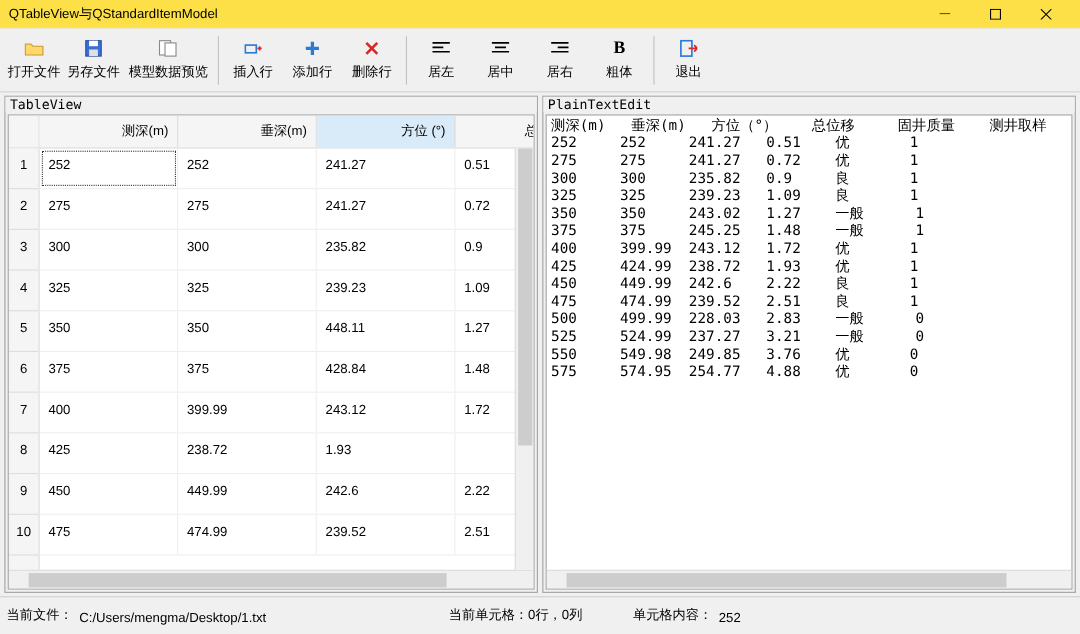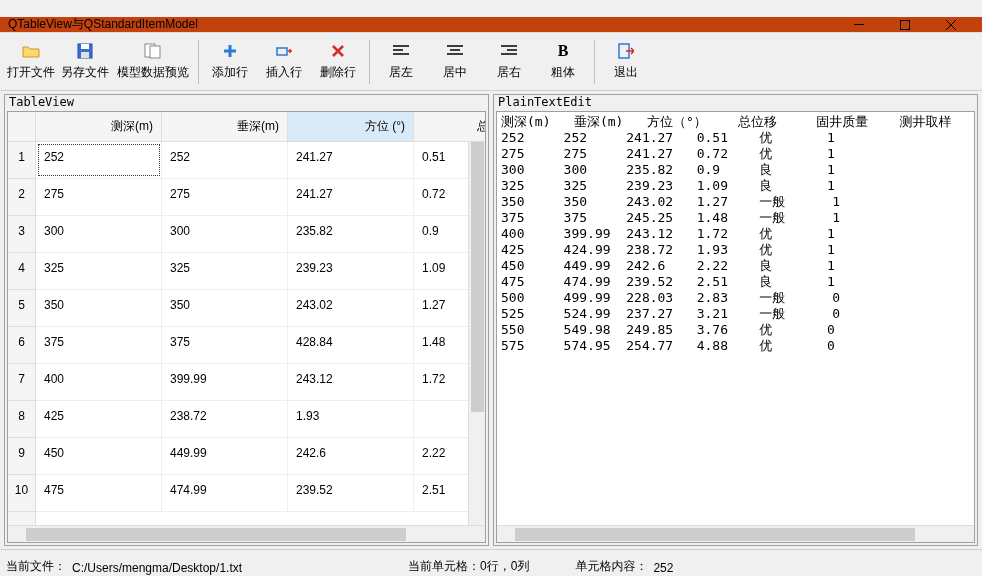--- a/index.html
+++ b/index.html
@@ -1,17 +1,17 @@
 <!DOCTYPE html>
 <html><head>
 <meta charset="utf-8">
 <style>
 * { box-sizing: border-box; margin: 0; padding: 0; }
 body { font-family: "Microsoft YaHei", sans-serif; font-size: 12px; background: #f0f0f0; width: 982px; height: 576px; overflow: hidden; }
-.titlebar { height: 16px; background: #c2410c; border-bottom: 1px solid #ddd; display: flex; align-items: center; padding: 0 8px; margin-top: 17px; }
+.titlebar { height: 26px; background: #fde047; border-bottom: 1px solid #ddd; display: flex; align-items: center; padding: 0 8px; }
 .titlebar .title { flex: 1; font-size: 12px; color: #000; }
 .titlebar .wbtn { width: 46px; height: 30px; display: flex; align-items: center; justify-content: center; }
 .toolbar { height: 58px; background: #f0f0f0; border-bottom: 1px solid #d0d0d0; display: flex; align-items: center; padding: 0 4px; }
 .tbtn { width: 54px; height: 50px; display: flex; flex-direction: column; align-items: center; justify-content: center; gap: 4px; cursor: pointer; border: 1px solid transparent; border-radius: 2px; }
 .tbtn .ic { height: 18px; display: flex; align-items: center; justify-content: center; font-size: 16px; }
 .tbtn .lbl { font-size: 12px; color: #000; }
 .sep { width: 1px; height: 44px; background: #c0c0c0; margin: 0 4px; }
 .content { height: 458px; display: flex; padding: 3px 4px; gap: 4px; }
 .panel { flex: 1; border: 1px solid #a0a0a0; display: flex; flex-direction: column; background: #f0f0f0; min-width: 0; }
 .p-title { font-size: 12px; padding: 0 4px; color: #000; background: #f0f0f0; font-family: monospace; }
@@ -85,34 +85,34 @@
         <svg width="18" height="16">
           <rect x="1" y="1" width="10" height="13" fill="#fff" stroke="#888"></rect>
           <rect x="6" y="3" width="10" height="12" fill="#fff" stroke="#888"></rect>
         </svg>
       </div>
       <div class="lbl">模型数据预览</div>
     </div>
     <div class="sep"></div>
     <div class="tbtn">
       <div class="ic">
-        <svg width="14" height="14">
-          <path d="M7 1v12M1 7h12" stroke="#2a7ad6" stroke-width="3"></path>
-        </svg>
-      </div>
-      <div class="lbl">添加行</div>
-    </div>
-    <div class="tbtn">
-      <div class="ic">
         <svg width="16" height="14">
           <rect x="1" y="4" width="10" height="7" fill="none" stroke="#2a7ad6" stroke-width="1.5"></rect>
           <path d="M12 7h4M14 5v4" stroke="#d62a2a" stroke-width="1.5"></path>
         </svg>
       </div>
       <div class="lbl">插入行</div>
+    </div>
+    <div class="tbtn">
+      <div class="ic">
+        <svg width="14" height="14">
+          <path d="M7 1v12M1 7h12" stroke="#2a7ad6" stroke-width="3"></path>
+        </svg>
+      </div>
+      <div class="lbl">添加行</div>
     </div>
     <div class="tbtn">
       <div class="ic">
         <svg width="12" height="12">
           <path d="M1 1l10 10M11 1L1 11" stroke="#d62a2a" stroke-width="2.5"></path>
         </svg>
       </div>
       <div class="lbl">删除行</div>
     </div>
     <div class="sep"></div>
@@ -203,21 +203,21 @@
             </div>
             <div class="row">
               <div class="cell">325</div>
               <div class="cell">325</div>
               <div class="cell">239.23</div>
               <div class="cell">1.09</div>
             </div>
             <div class="row">
               <div class="cell">350</div>
               <div class="cell">350</div>
-              <div class="cell">243.02</div>
+              <div class="cell">448.11</div>
               <div class="cell">1.27</div>
             </div>
             <div class="row">
               <div class="cell">375</div>
               <div class="cell">375</div>
               <div class="cell">428.84</div>
               <div class="cell">1.48</div>
             </div>
             <div class="row">
               <div class="cell">400</div>

